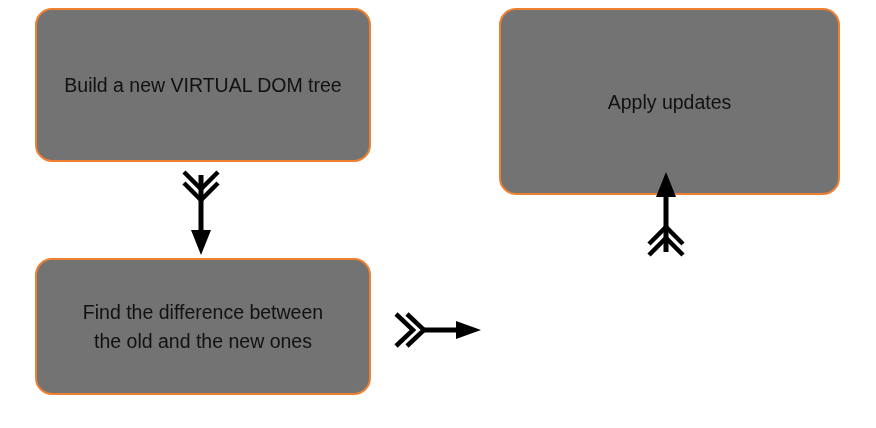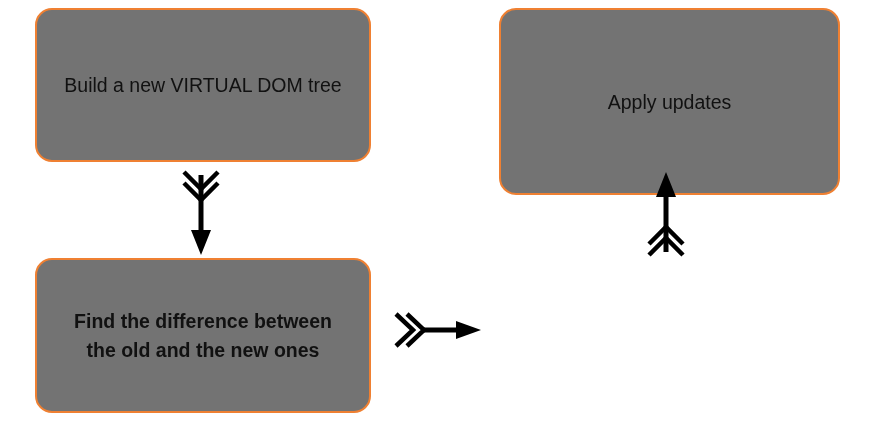--- a/index.html
+++ b/index.html
@@ -25,21 +25,21 @@
     justify-content: center;
     align-items: center;
     box-sizing: border-box;
     font-size: 19.5px;
     line-height: 22px;
     color: #111111;
     text-align: center;
   }
   .box-build   { left: 35px;  top: 8px;   width: 336px; height: 154px; }
   .box-apply   { left: 499px; top: 8px;   width: 341px; height: 187px; }
-  .box-diff    { left: 35px;  top: 258px; width: 336px; height: 155px; font-weight: bold; }
+  .box-diff    { left: 35px;  top: 258px; width: 336px; height: 137px; }
   .box-updates {
     left: 499px; top: 258px; width: 341px; height: 153px;
     align-items: flex-start;
     text-align: left;
     padding-left: 18px;
     padding-right: 14px;
   }
   .arrow {
     position: absolute;
     color: #000000;

